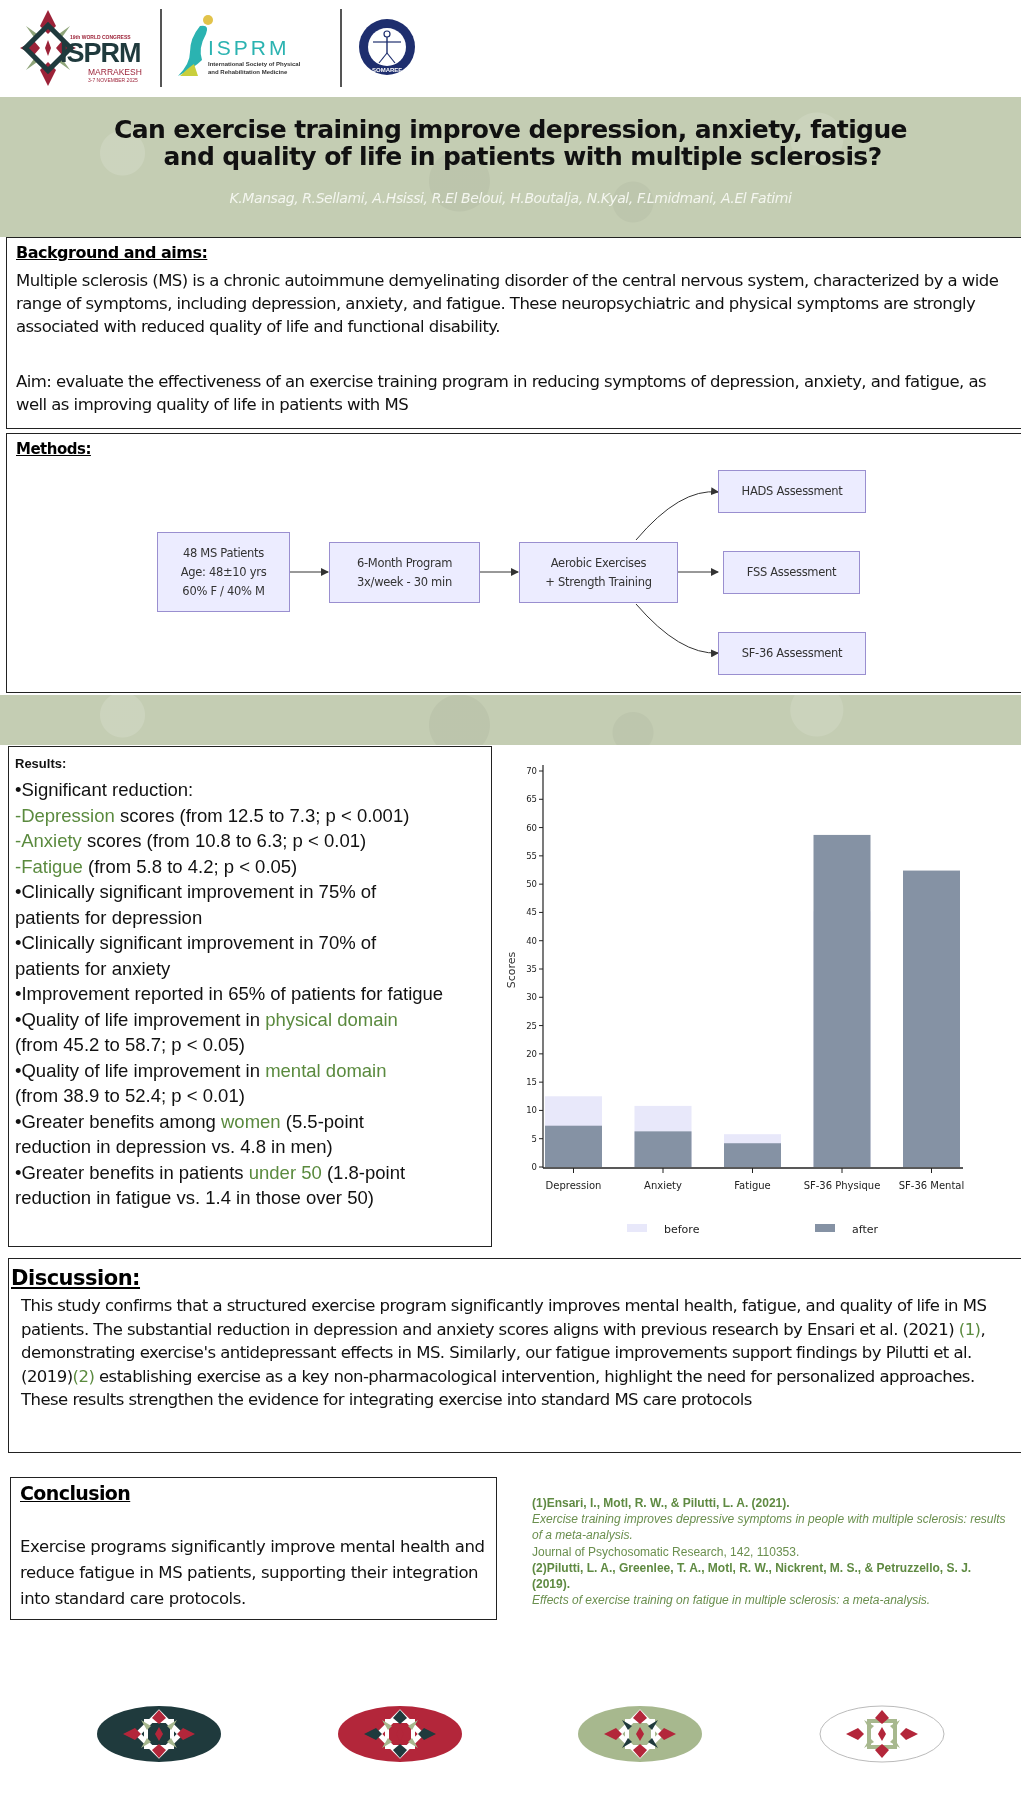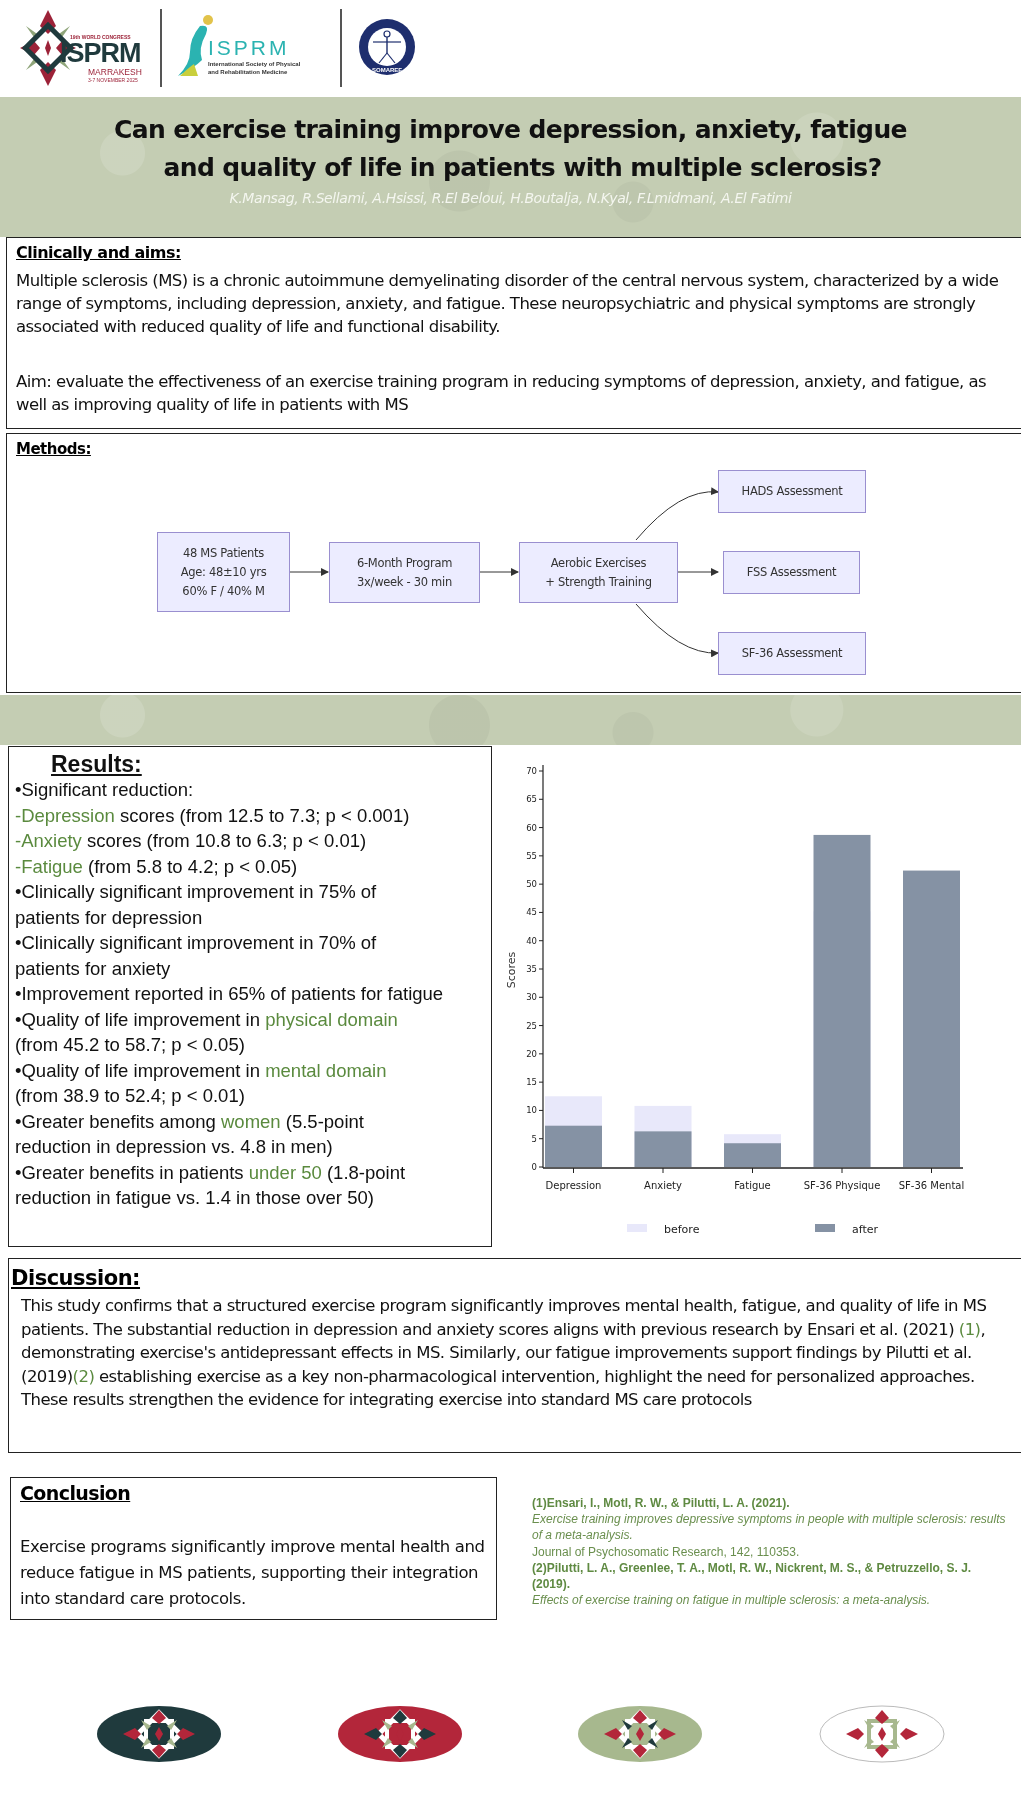--- a/index.html
+++ b/index.html
@@ -77,25 +77,25 @@
       <line x1="16" y1="25" x2="44" y2="25" stroke="#1e2e6e" stroke-width="1.2"></line>
       <line x1="30" y1="36" x2="22" y2="46" stroke="#1e2e6e" stroke-width="1.2"></line>
       <line x1="30" y1="36" x2="38" y2="46" stroke="#1e2e6e" stroke-width="1.2"></line>
       <text x="30" y="55" font-size="6" fill="#fff" text-anchor="middle" font-weight="bold">SOMAREF</text>
     </svg>
   </div>
 </div>
 
 <div class="band" style="top:97px;height:140px;"></div>
 <div class="title" style="top:112px;">Can exercise training improve depression, anxiety, fatigue</div>
-<div class="title" style="top:150px;padding-left:24px;">and quality of life in patients with multiple sclerosis?</div>
+<div class="title" style="top:139px;padding-left:24px;">and quality of life in patients with multiple sclerosis?</div>
 <div class="authors" style="top:190px;">K.Mansag, R.Sellami, A.Hsissi, R.El Beloui, H.Boutalja, N.Kyal, F.Lmidmani, A.El Fatimi</div>
 
 <div class="box" style="left:6px;top:237px;width:1018px;height:192px;border-left:1px solid #222;">
-  <div class="sec-h abs" style="left:9px;top:5px;">Clinically and aims:</div>
+  <div class="sec-h abs" style="left:9px;top:5px;">Background and aims:</div>
   <div class="body-text abs" style="left:9px;top:31px;width:1000px;">Multiple sclerosis (MS) is a chronic autoimmune demyelinating disorder of the central nervous system, characterized by a wide range of symptoms, including depression, anxiety, and fatigue. These neuropsychiatric and physical symptoms are strongly associated with reduced quality of life and functional disability.</div>
   <div class="body-text abs" style="left:9px;top:132px;width:1000px;">Aim: evaluate the effectiveness  of an exercise training program in reducing symptoms of depression, anxiety, and fatigue, as well as improving quality of life in patients with MS</div>
 </div>
 
 <div class="box" style="left:6px;top:433px;width:1018px;height:260px;">
   <div class="sec-h abs" style="left:9px;top:6px;font-size:15px;">Methods:</div>
 </div>
 <svg class="abs" style="left:0;top:433px;" width="1021" height="260">
   <defs>
     <marker id="arr" markerWidth="8" markerHeight="8" refX="7" refY="4" orient="auto">
@@ -128,21 +128,21 @@
     </div>
 </div>
 <div class="node" style="left:718px;top:470px;width:148px;height:43px;">HADS Assessment</div>
 <div class="node" style="left:723px;top:551px;width:137px;height:43px;">FSS Assessment</div>
 <div class="node" style="left:718px;top:632px;width:148px;height:43px;">SF-36 Assessment</div>
 
 <div class="band" style="top:695px;height:50px;"></div>
 
 <div class="box" style="left:8px;top:746px;width:484px;height:501px;">
   <div class="abs results-text" style="left:6px;top:4px;width:470px;">
-    <div style="font-weight:bold;text-decoration:underline;font-size:23px;line-height:26px;margin-left:36px;">Results:</div>
+    <div style="font-weight:bold;font-size:13px;line-height:26px;">Results:</div>
     <div>•Significant reduction:</div>
     <div><span class="green">-Depression</span><span> scores (from 12.5 to 7.3; p &lt; 0.001)</span></div>
     <div><span class="green">-Anxiety</span><span> scores (from 10.8 to 6.3; p &lt; 0.01)</span></div>
     <div><span class="green">-Fatigue</span><span> (from 5.8 to 4.2; p &lt; 0.05)</span></div>
     <div style="width:420px;">•Clinically significant improvement  in 75% of patients for depression</div>
     <div style="width:420px;">•Clinically significant improvement  in 70% of patients for anxiety</div>
     <div style="width:440px;">•Improvement  reported in 65% of patients for fatigue</div>
     <div><span>•Quality of life improvement  in </span><span class="green">physical domain</span><br><span>(from 45.2 to 58.7; p &lt; 0.05)</span></div>
     <div><span>•Quality of life improvement  in </span><span class="green">mental domain</span><br><span>(from 38.9 to 52.4; p &lt; 0.01)</span></div>
     <div style="width:420px;"><span>•Greater benefits among </span><span class="green">women</span><span> (5.5-point reduction in depression vs. 4.8 in men)</span></div>

